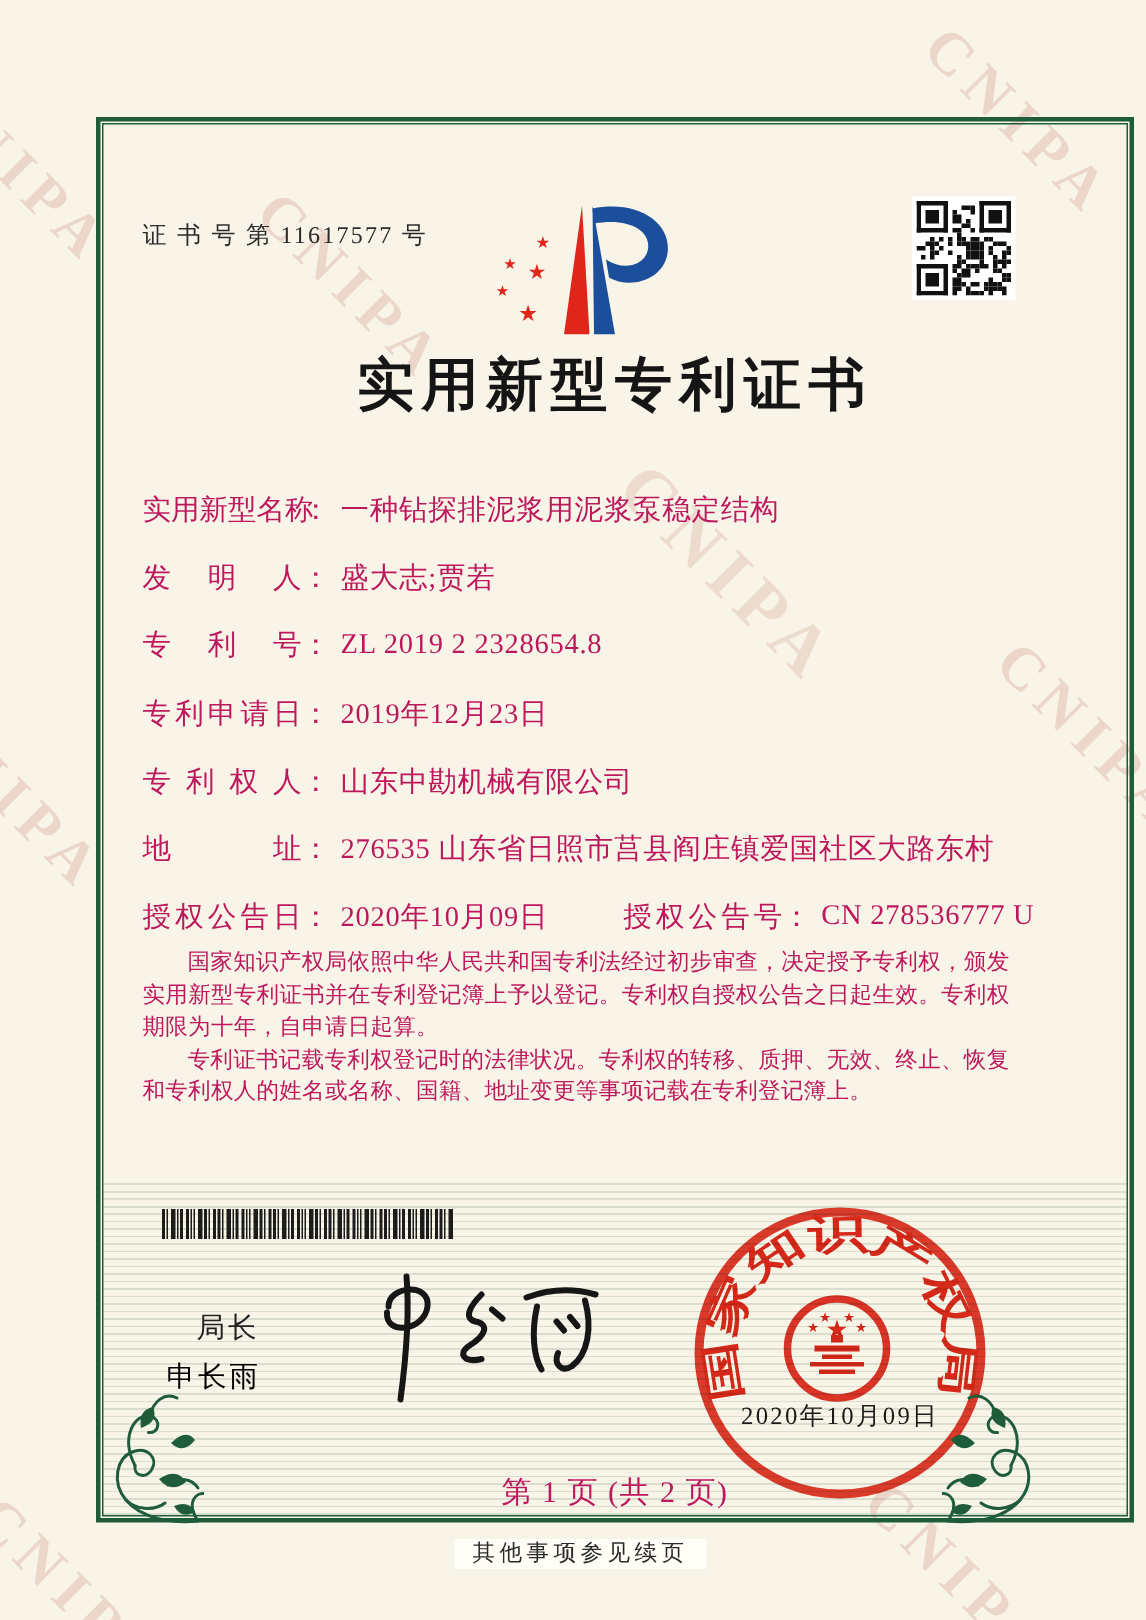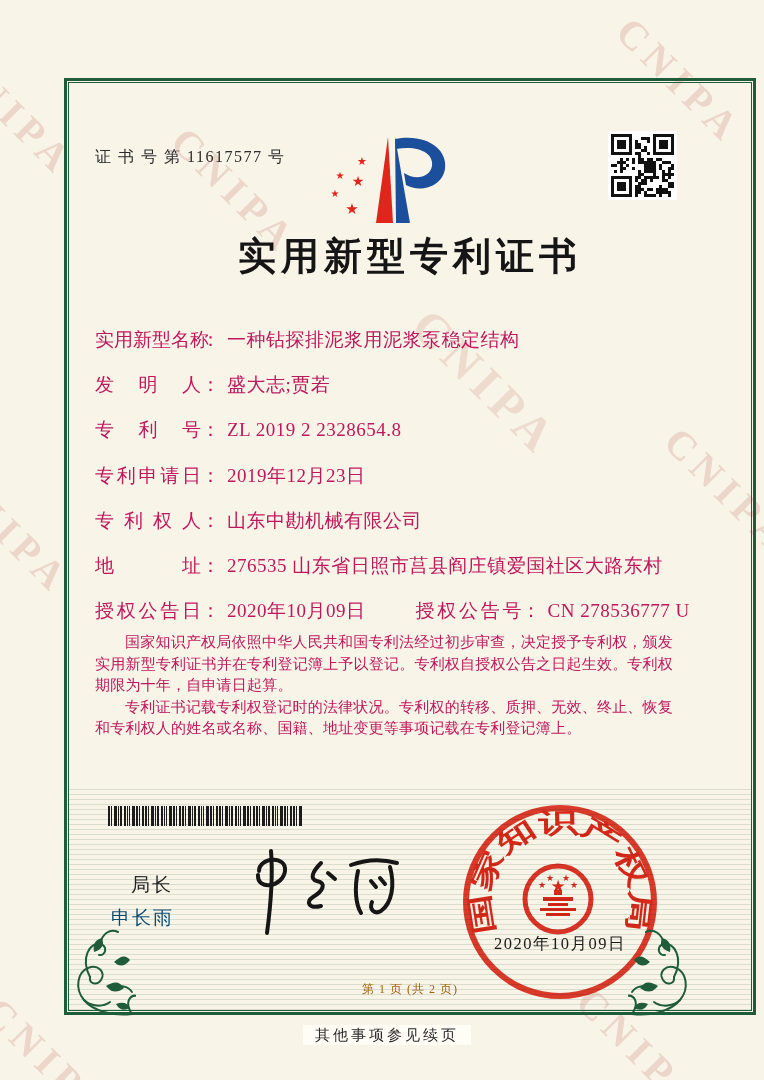--- a/index.html
+++ b/index.html
@@ -45,24 +45,24 @@
   .field-row{display:flex;align-items:center;height:45.3px;white-space:nowrap;}
   .f-label{display:inline-block;width:106px;text-align:justify;text-align-last:justify;}
   .f-colon{margin-right:7px;}
   .f-value{letter-spacing:0.5px;}
   .field-group{display:flex;align-items:center;}
   .field-group.second{margin-left:50px;justify-content:flex-end;}
   .body-text{position:absolute;left:28px;top:551px;width:578px;font-size:15px;line-height:21.5px;letter-spacing:0.2px;text-align:justify;color:#be185d;}
   .body-text p{margin:0;text-indent:2em;}
   .barcode{position:absolute;left:41px;top:725px;}
   .signer-role{position:absolute;left:44px;top:791px;font-family:"Liberation Sans","DejaVu Sans",sans-serif;font-size:19px;color:#222;letter-spacing:2px;margin-left:20px;}
-  .signer-name{position:absolute;left:44px;top:824px;font-family:"Liberation Sans","DejaVu Sans",sans-serif;font-size:19px;color:#0c4a6e;letter-spacing:2px;}
+  .signer-name{position:absolute;left:44px;top:824px;font-family:"Liberation Sans","DejaVu Sans",sans-serif;font-size:19px;color:#000000;letter-spacing:2px;}
   .signature{position:absolute;left:158px;top:764px;}
   .seal{position:absolute;left:391px;top:719px;mix-blend-mode:multiply;}
-  .page-indicator{position:absolute;left:0;right:0;top:900px;text-align:center;font-size:12px;letter-spacing:1px;color:#a16207;}
+  .page-indicator{position:absolute;left:0;right:0;top:900px;text-align:center;font-size:20px;letter-spacing:1px;color:#be185d;}
   .ornament{position:absolute;pointer-events:none;}
   .ornament.left{left:54px;top:924px;}
   .ornament.right{left:628px;top:924px;transform:scaleX(-1);}
   .footer-note{position:absolute;left:0;right:0;top:1026px;text-align:center;padding-left:10px;}
   .footer-note span{background:#fffdf6;padding:2px 12px;font-size:15px;letter-spacing:3px;color:#2a2a2a;}
 </style>
 </head>
 <body>
 
 <div class="page">

